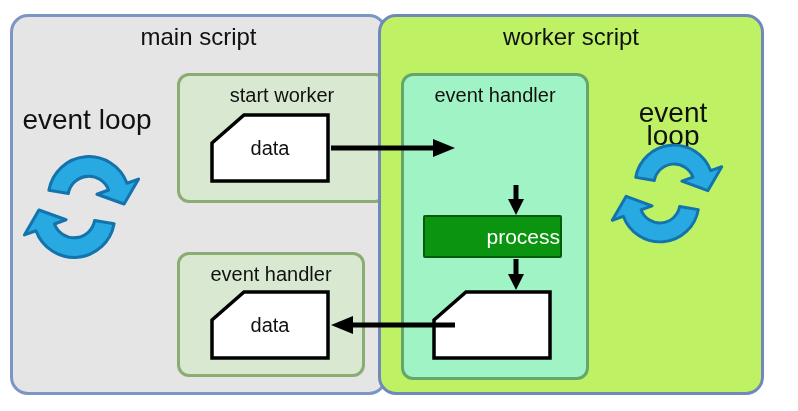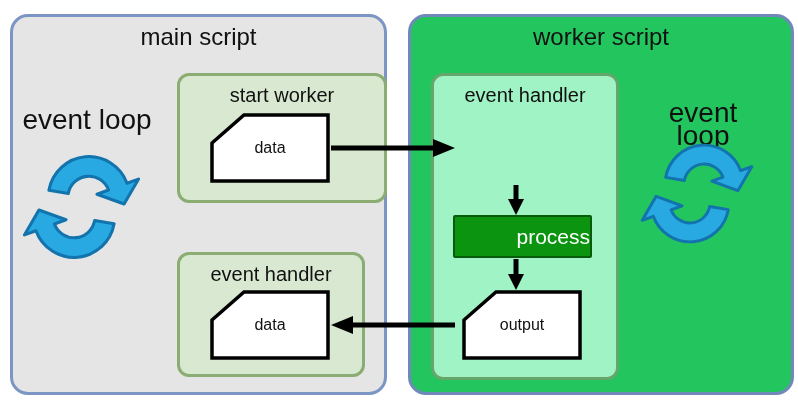--- a/index.html
+++ b/index.html
@@ -21,23 +21,23 @@
     box-sizing: border-box;
     border-radius: 18px;
     border: 3px solid #7b95c4;
   }
   .panel-main {
     left: 10px; top: 14px;
     width: 377px; height: 381px;
     background: #e5e5e5;
   }
   .panel-worker {
-    left: 408px; top: 14px;
+    left: 378px; top: 14px;
     width: 386px; height: 381px;
-    background: #22c55e;
+    background: #bef264;
     border-color: #7189ba;
   }
   .panel-title {
     position: absolute;
     left: 0; right: 0; top: 6px;
     text-align: center;
     font-size: 24px;
     line-height: 28px;
     color: #111111;
   }
@@ -80,21 +80,21 @@
   .doc svg {
     position: absolute;
     left: 0; top: 0;
     width: 100%; height: 100%;
   }
   .doc-label {
     position: absolute;
     left: 0; right: 0; top: 50%;
     transform: translateY(-50%);
     text-align: center;
-    font-size: 16px;
+    font-size: 20px;
     color: #111111;
   }
   .process-node {
     position: absolute;
     box-sizing: border-box;
     width: 139px; height: 43px;
     background: #0a9410;
     border: 2px solid #075c0b;
     border-radius: 2px;
     color: #ffffff;
@@ -153,21 +153,20 @@
     <div class="green-box worker-style" style="left:20px; top:56px; width:188px; height:307px;">
       <div class="box-title">event handler</div>
 
 
       <div class="process-node" style="left:19px; top:139px;">process</div>
 
       <div class="doc" style="left:28px; top:214px;">
         <svg viewBox="0 0 120 70" preserveAspectRatio="none">
           <polygon points="34,2 118,2 118,68 2,68 2,30" fill="#ffffff" stroke="#000000" stroke-width="3.5" stroke-linejoin="miter"></polygon>
         </svg>
-        <span class="doc-label">output</span>
       </div>
     </div>
 
     <div class="loop-label" style="left:231px; top:84px; width:122px;">event loop</div>
 
     <svg class="loop-icon" style="left:227px; top:115px;" width="118" height="123" viewBox="0 0 100 100">
       <g fill="#29a9e1" stroke="#1273ad" stroke-width="2.5" stroke-linejoin="round">
         <path d="M23.5 36.3 A33 33 0 0 1 87 30.7 L96.4 27.3 L84.6 47.6 L62.6 39.6 L72 36.2 A17 17 0 0 0 39.3 39 Z"></path>
         <path d="M23.5 36.3 A33 33 0 0 1 87 30.7 L96.4 27.3 L84.6 47.6 L62.6 39.6 L72 36.2 A17 17 0 0 0 39.3 39 Z" transform="rotate(180 50 50)"></path>
       </g>

